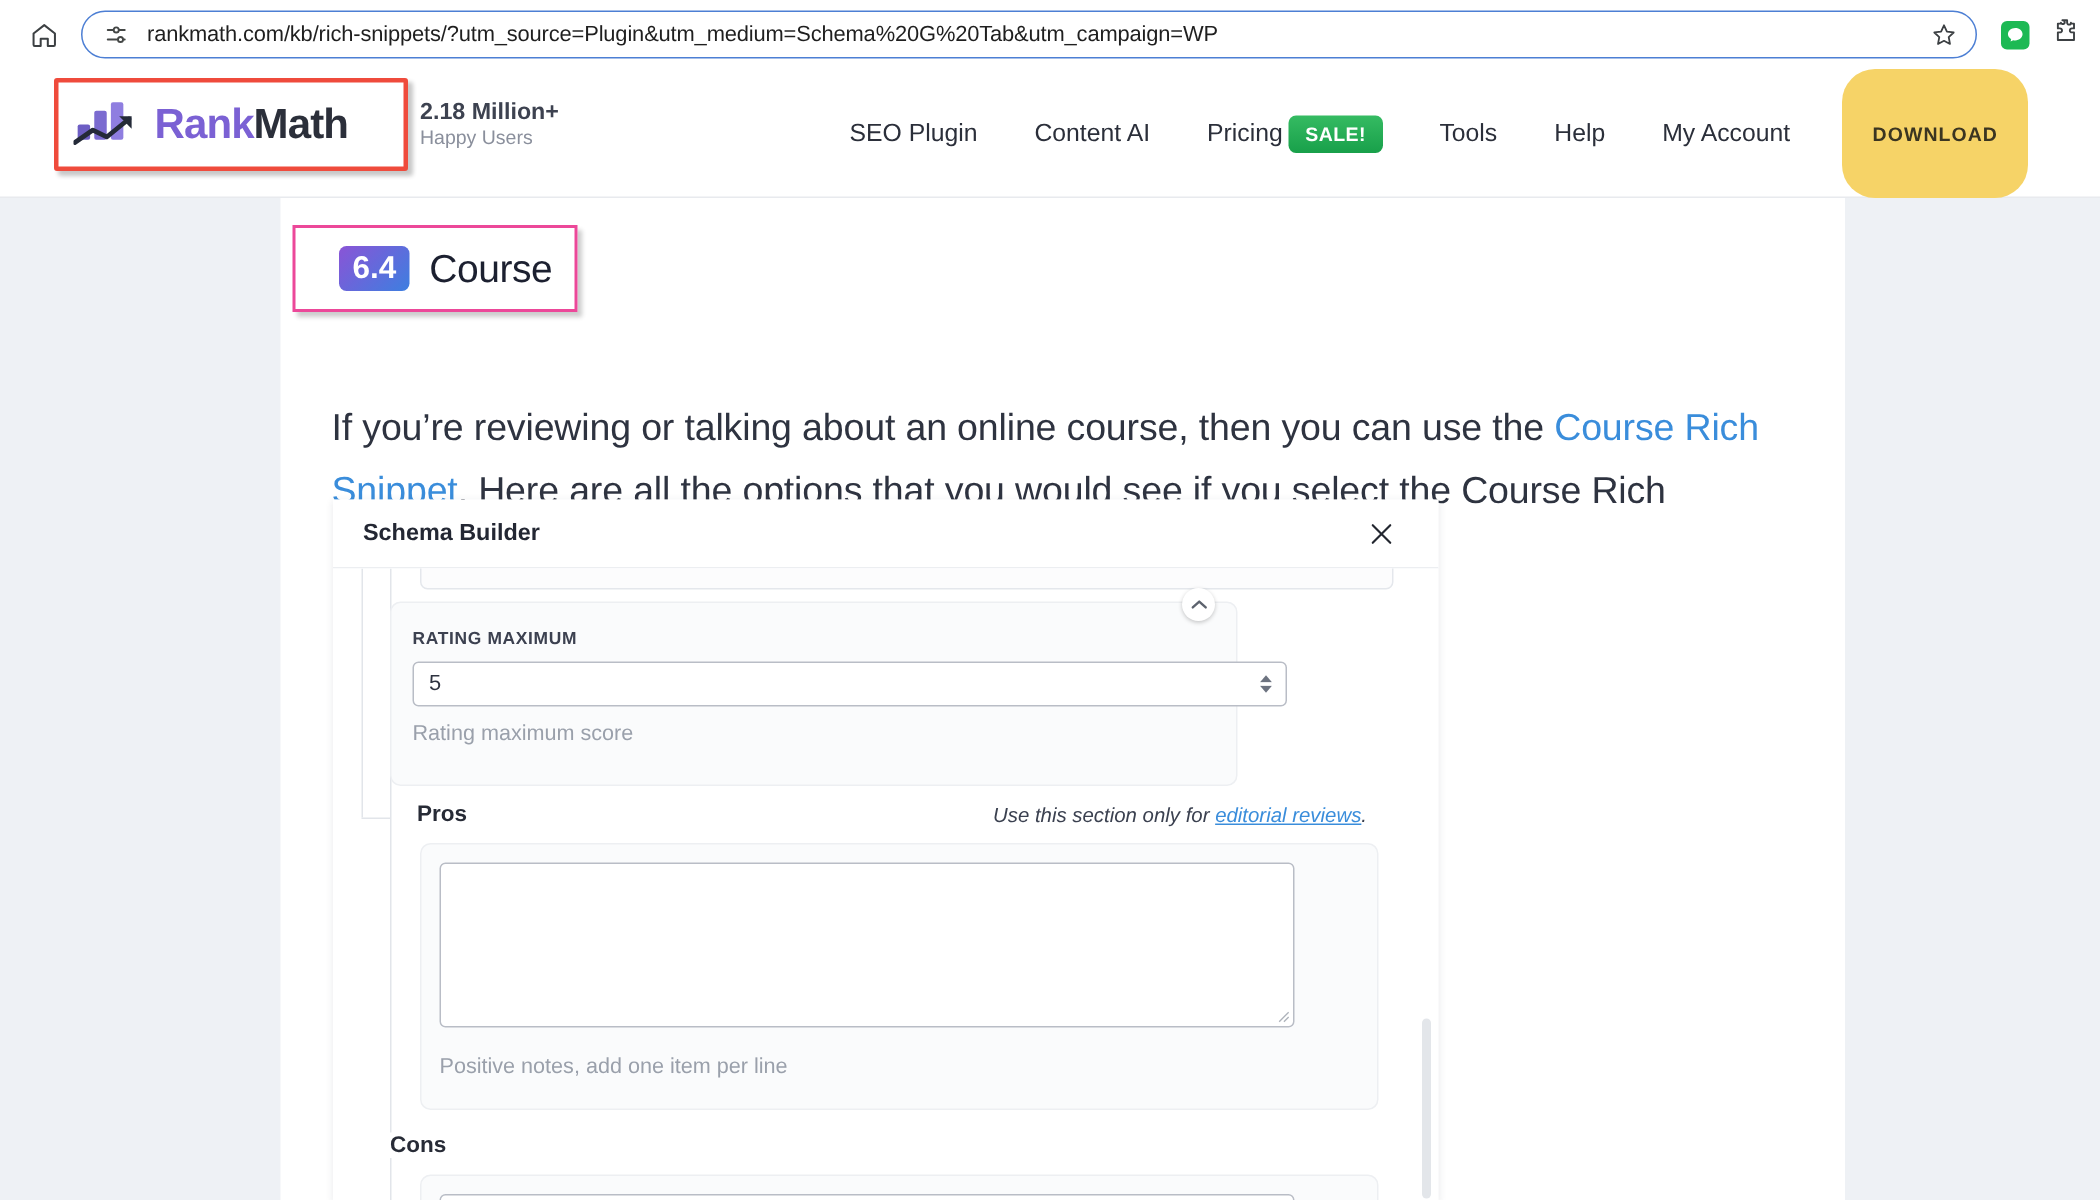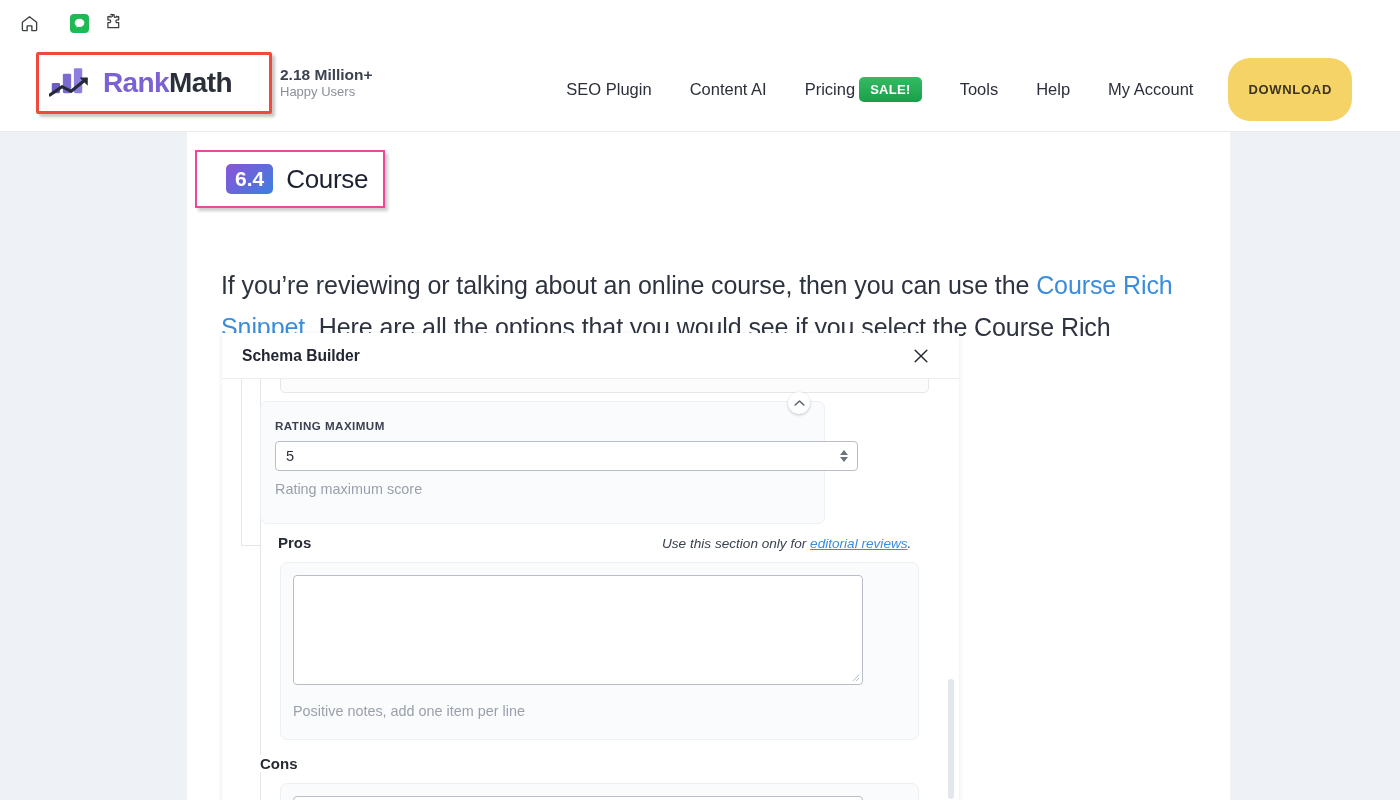--- a/index.html
+++ b/index.html
@@ -87,21 +87,21 @@
   .happy-block {
     position: absolute; left: 280px; top: 20px;
     line-height: 1.18;
   }
   .happy-count { font-size: 15.5px; font-weight: 700; color: #3d4250; }
   .happy-label { font-size: 13px; color: #8a8f9c; }
 
   
   .nav {
     position: absolute; right: 24px; top: 0; height: 86px;
-    display: flex; align-items: center; gap: 0;
+    display: flex; gap: 0;
   }
   .nav-item {
     font-size: 16.5px; color: #2b2f3a; font-weight: 400;
     padding: 0 19px; white-space: nowrap;
     display: flex; align-items: center;
   }
   .sale-badge {
     background: linear-gradient(180deg,#35bb62 0%,#18a04a 100%);
     color: #fff; font-size: 13px; font-weight: 700;
     padding: 5px 11px; border-radius: 5px;
@@ -280,20 +280,35 @@
 </head>
 <body>
 
 <div class="browser-bar">
   <div class="home-btn">
     <svg width="19" height="19" viewBox="0 0 24 24" fill="none" stroke="#3c4043" stroke-width="1.7" stroke-linecap="round" stroke-linejoin="round">
       <path d="M3 10.5 12 3.5l9 7V20a1 1 0 0 1-1 1h-5v-6H9v6H4a1 1 0 0 1-1-1z"></path>
     </svg>
   </div>
 
+  <div class="omnibox">
+    <span class="site-icon">
+      <svg width="17" height="17" viewBox="0 0 24 24" fill="none" stroke="#444746" stroke-width="1.8" stroke-linecap="round">
+        <path d="M4 7h5M15 7h5M4 16h9M19 16h1"></path>
+        <circle cx="12" cy="7" r="2.4"></circle>
+          <circle cx="16" cy="16" r="2.4"></circle>
+      </svg>
+    </span>
+    <span class="url-text">rankmath.com/kb/rich-snippets/?utm_source=Plugin&amp;utm_medium=Schema%20G%20Tab&amp;utm_campaign=WP</span>
+    <span class="star-icon">
+      <svg width="18" height="18" viewBox="0 0 24 24" fill="none" stroke="#3c4043" stroke-width="1.6" stroke-linejoin="round">
+        <path d="M12 3.8l2.6 5.6 6 .8-4.4 4.2 1.1 6L12 17.6 6.7 20.4l1.1-6L3.4 10.2l6-.8z"></path>
+      </svg>
+    </span>
+  </div>
 
   <div class="ext-icons">
     <span class="ext-green">
       <svg width="13" height="13" viewBox="0 0 24 24" fill="#ffffff">
         <path d="M12 3C6.9 3 3 6.4 3 10.6c0 2.6 1.6 4.9 4 6.2l-.8 3 3.3-1.7c.8.2 1.6.3 2.5.3 5.1 0 9-3.4 9-7.8S17.1 3 12 3z"></path>
       </svg>
     </span>
     <span>
       <svg width="19" height="19" viewBox="0 0 24 24" fill="none" stroke="#3c4043" stroke-width="1.6" stroke-linejoin="round">
         <path d="M10 3.2h4v2a1.6 1.6 0 1 0 3.2 0V6h2.6v4h-1.8a1.7 1.7 0 1 0 0 3.4h1.8v6.4H6.2v-6.4H8a1.7 1.7 0 1 0 0-3.4H6.2V6h2.6v-.8a1.6 1.6 0 1 0 1.2-2z"></path>

